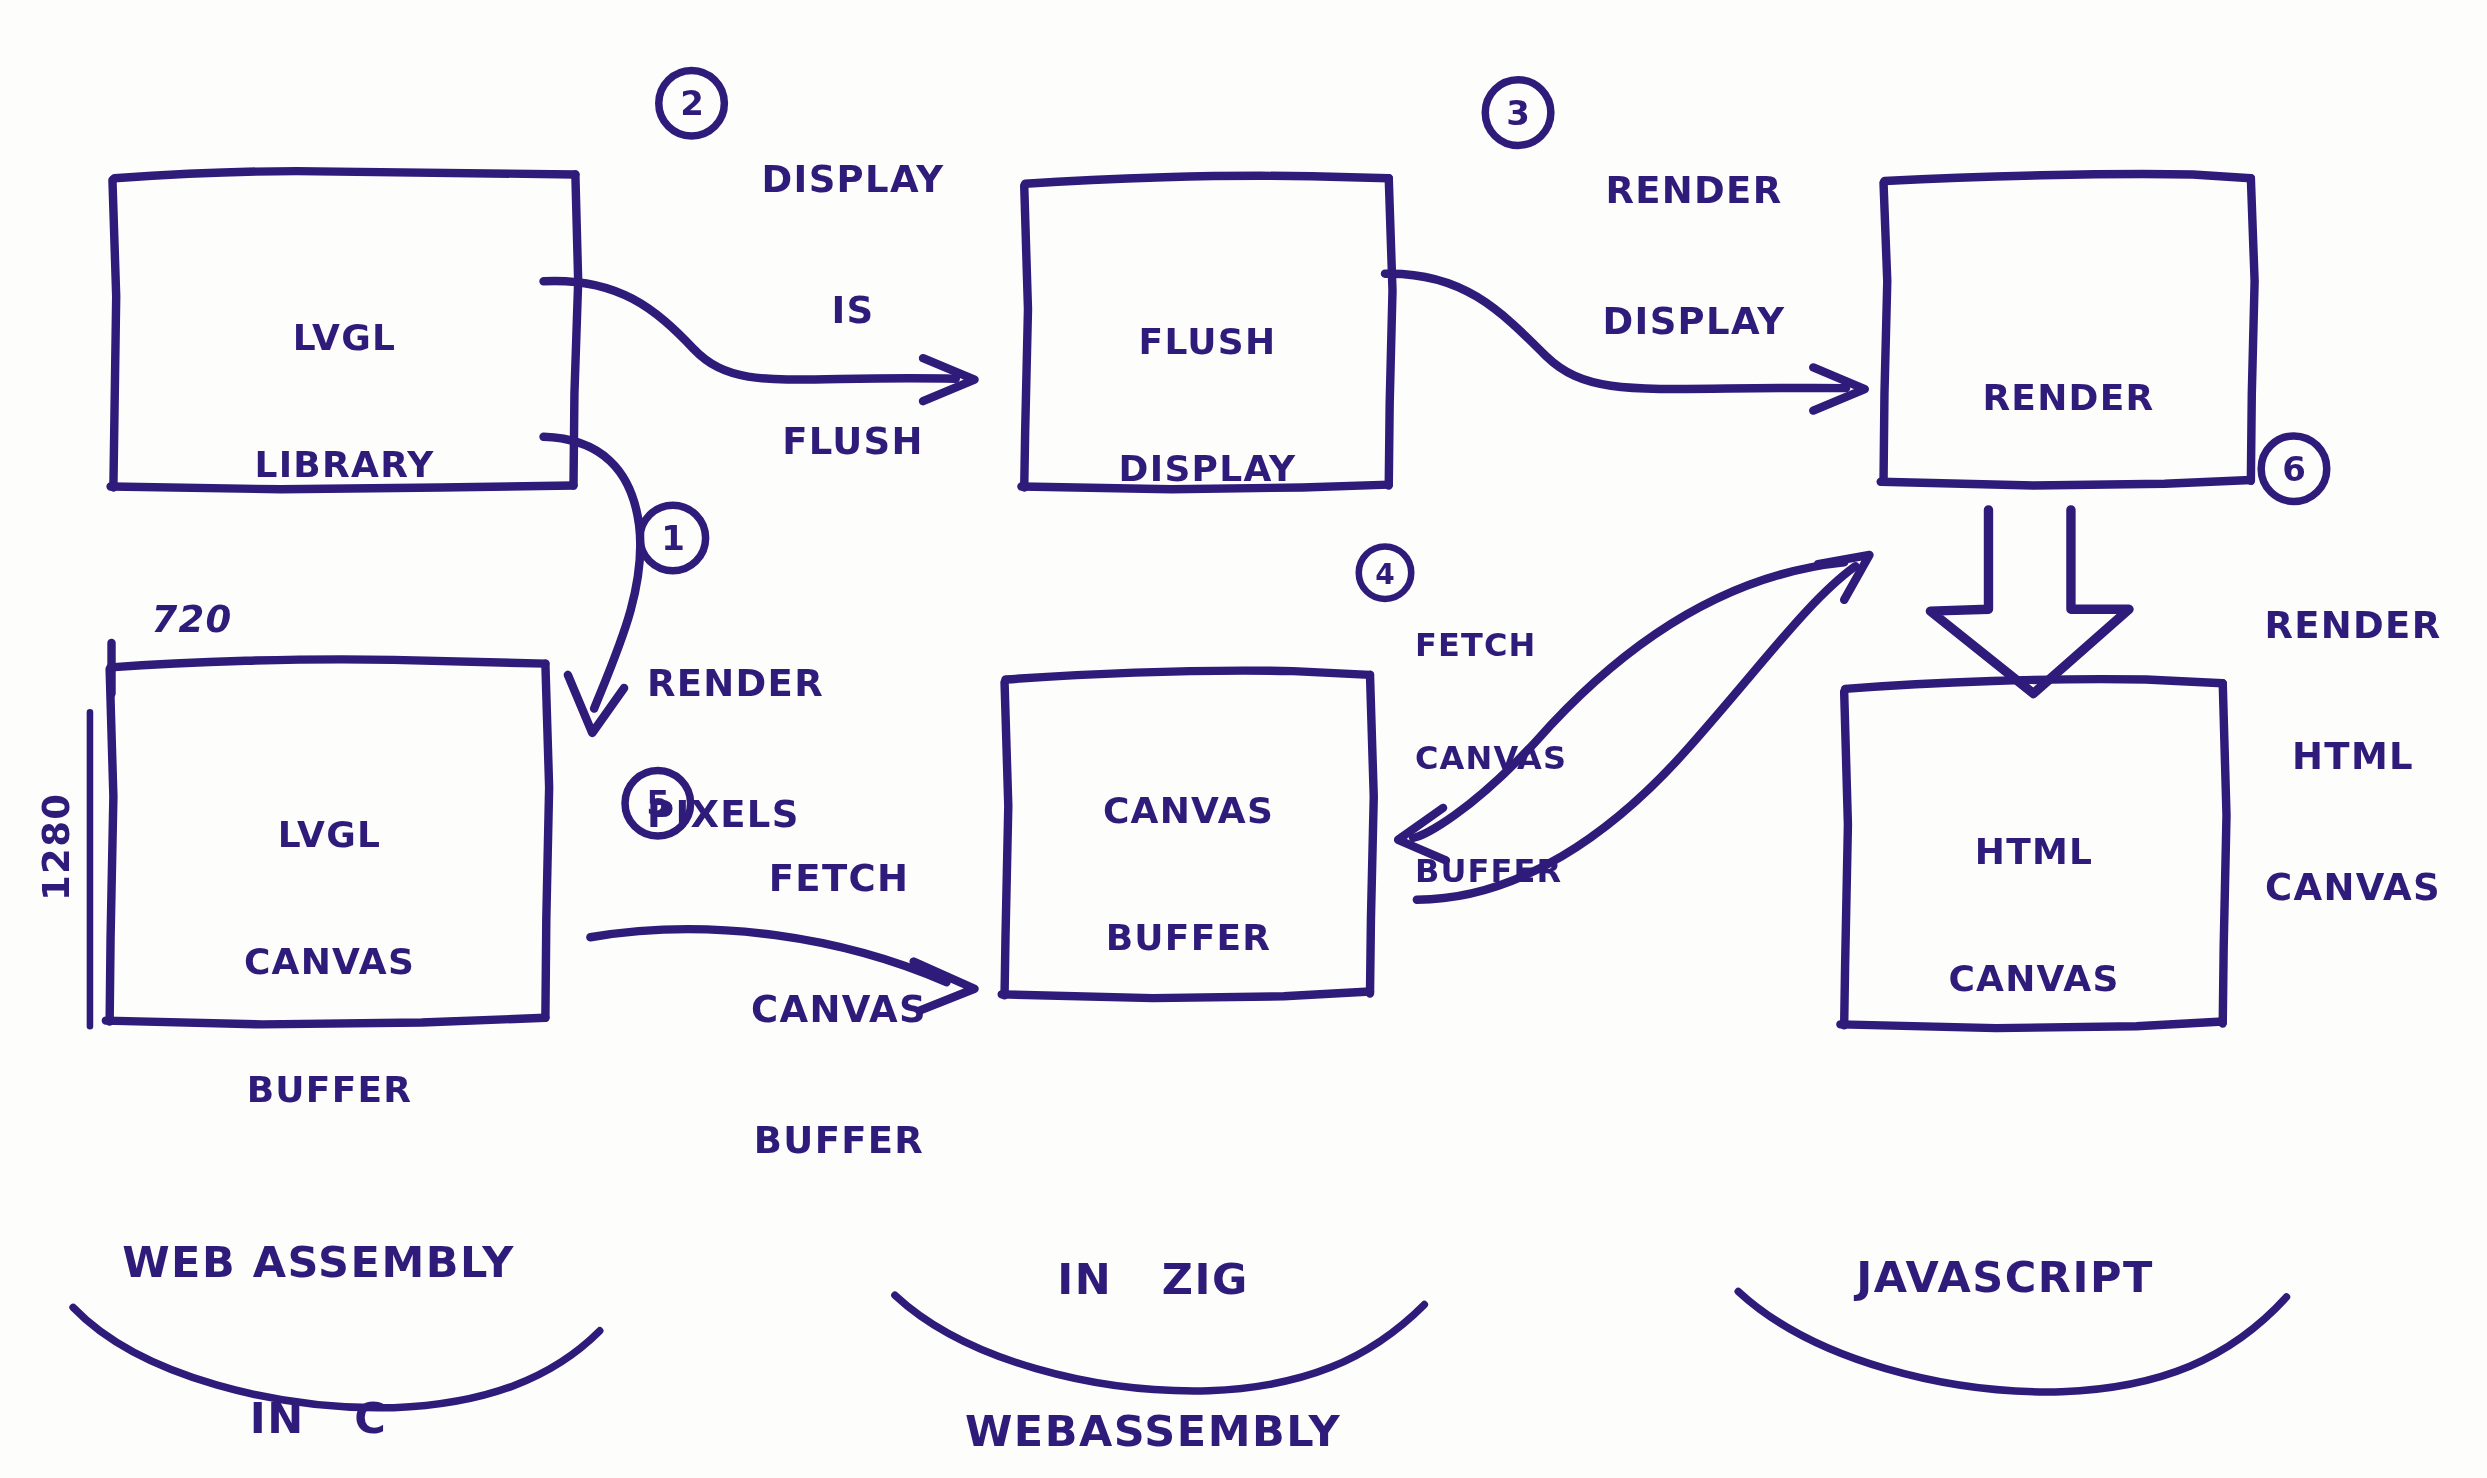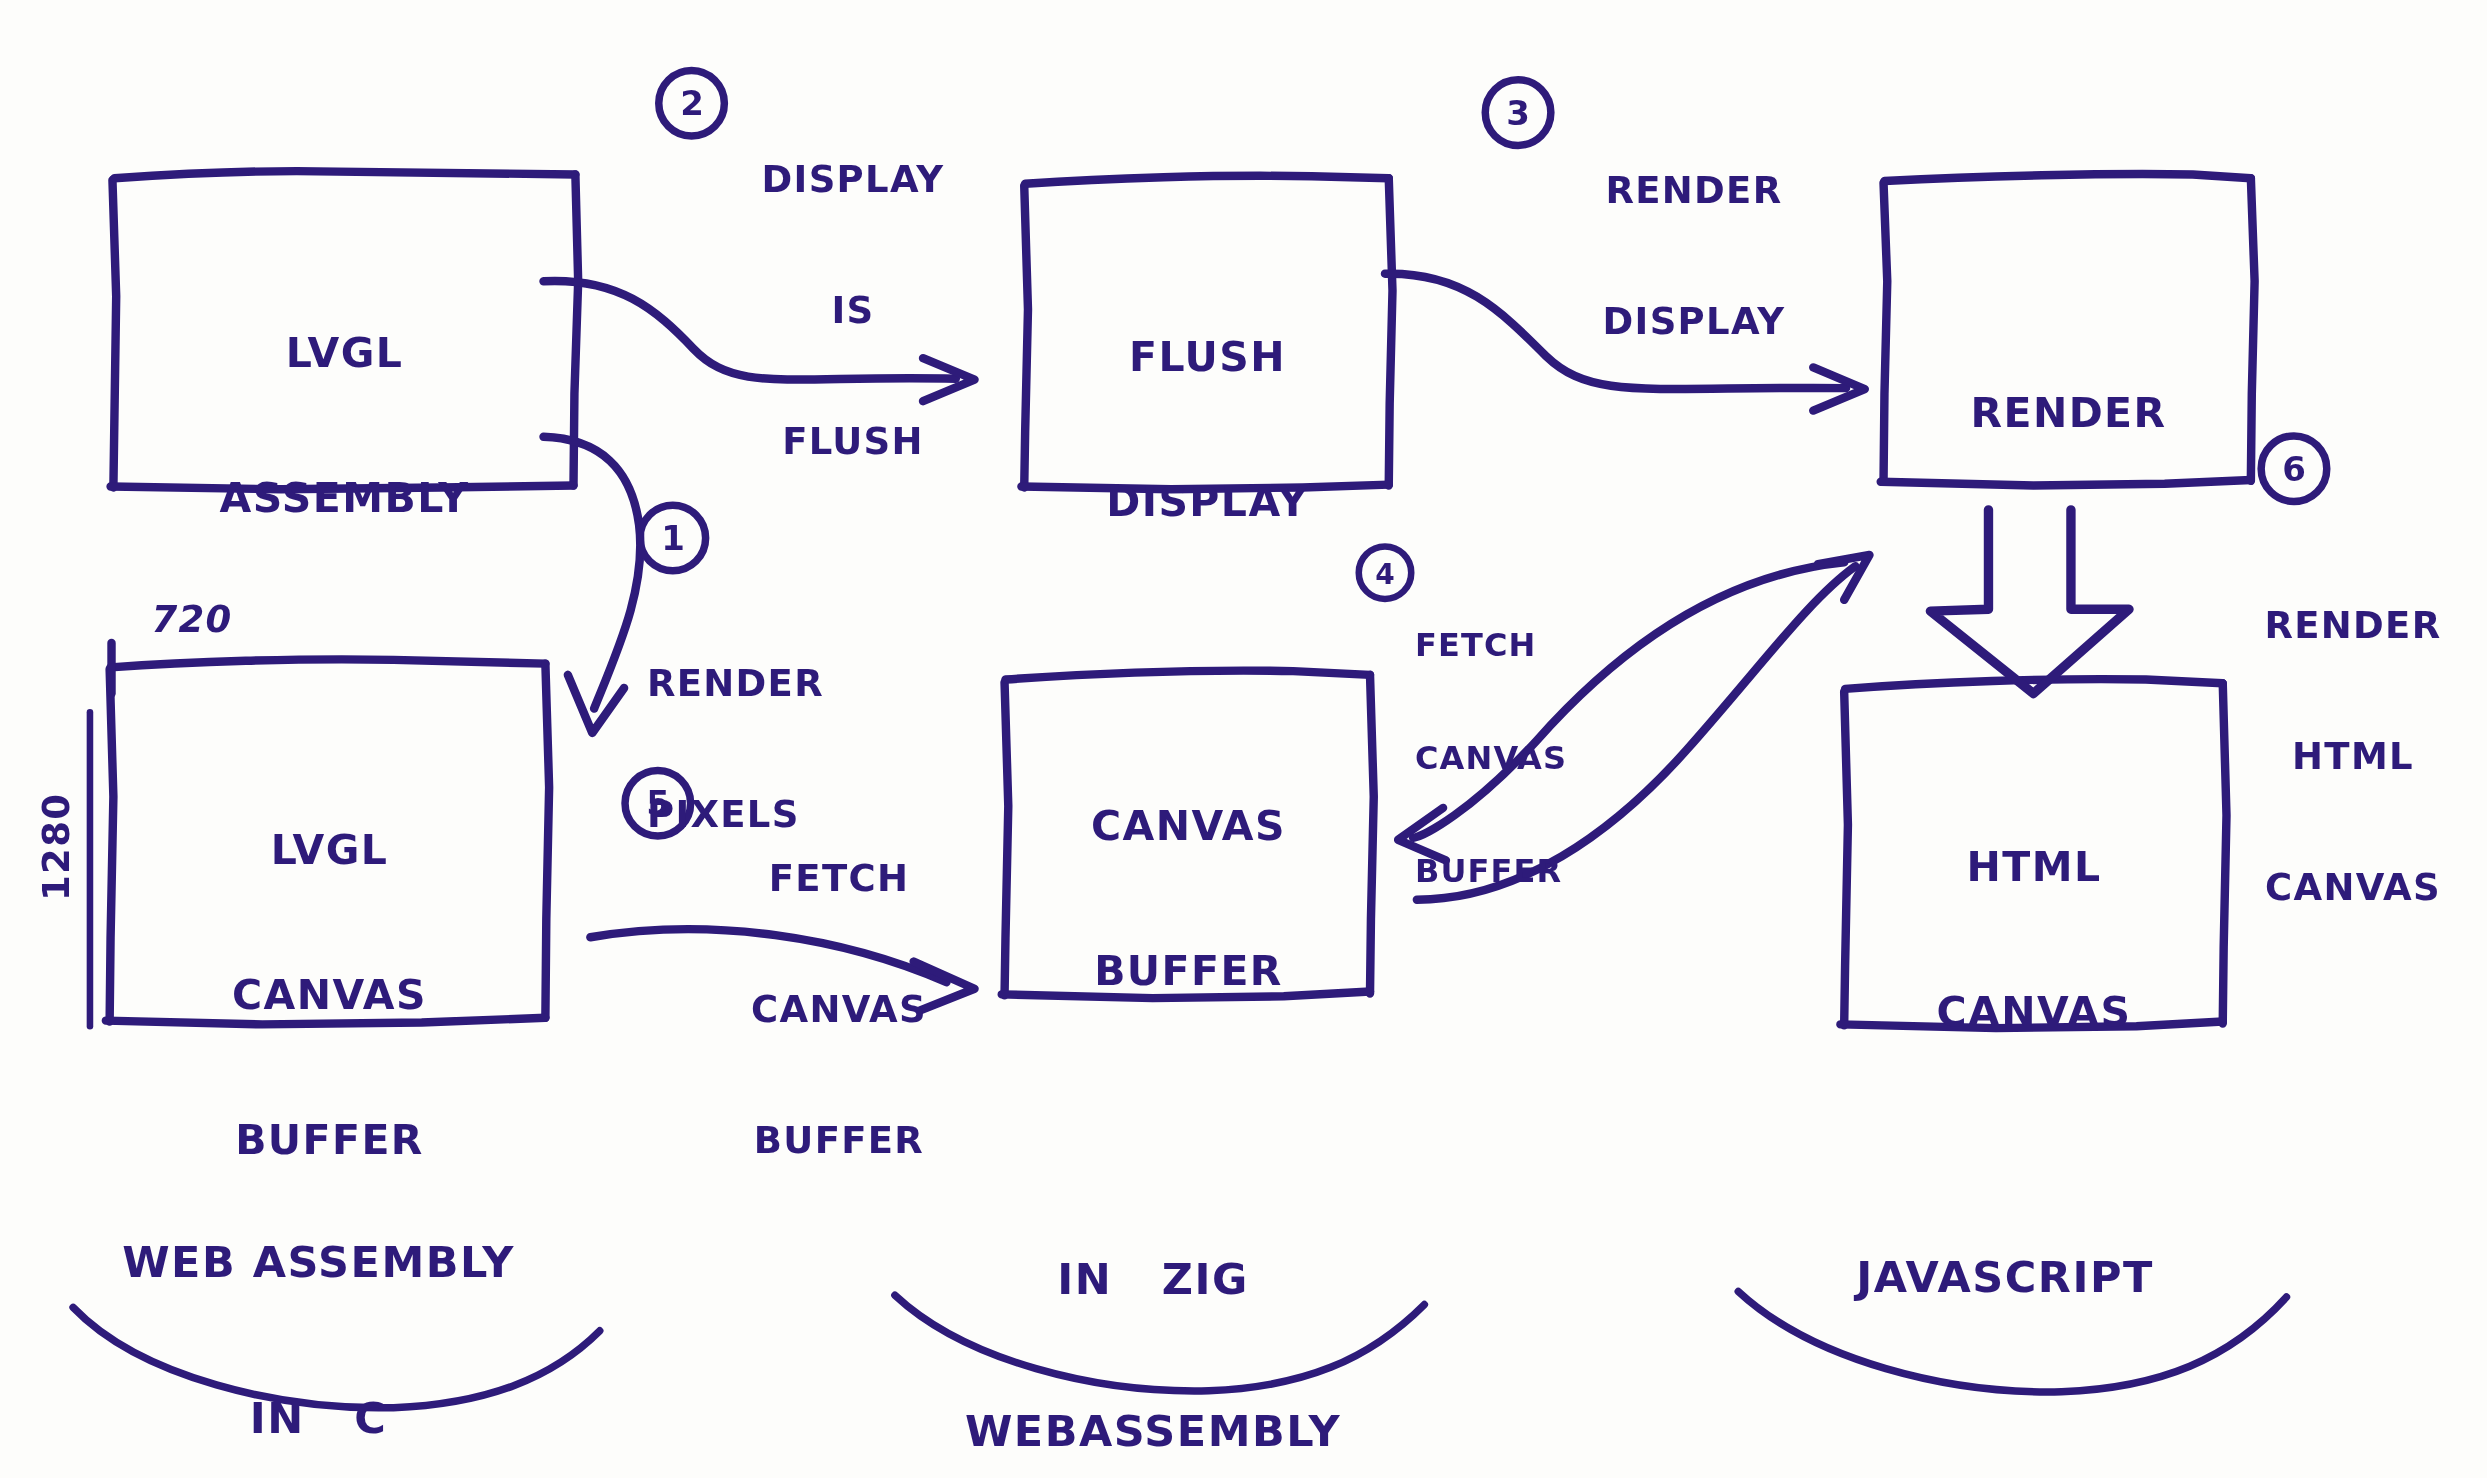--- a/index.html
+++ b/index.html
@@ -1,21 +1,21 @@
 <!DOCTYPE html>
 <html style="font-size:15px"><head>
 <meta charset="utf-8">
 <style>
   html,body{margin:0;padding:0;background:#fdfdfb;}
   body{font-family:"DejaVu Sans",sans-serif;}
   #stage{position:relative;width:2487px;height:1479px;background:#fdfdfb;overflow:hidden;}
   #ink{position:absolute;inset:0;width:2487px;height:1479px;}
   .lbl{position:absolute;color:#2e1b7a;font-family:"DejaVu Sans",sans-serif;font-weight:700;
        letter-spacing:.035em;line-height:1.18;white-space:pre;text-align:center;}
-  .boxtext{font-size:41px;}
+  .boxtext{font-size:36px;}
   .ann{font-size:37px;}
   .annsm{font-size:32px;}
   .dim{font-size:37px;}
   .layer{font-size:43px;}
   .num{position:absolute;color:#2e1b7a;font-family:"DejaVu Sans",sans-serif;
        font-weight:700;font-size:34px;display:flex;align-items:center;justify-content:center;}
   .rot{transform:rotate(-90deg);transform-origin:center center;}
 </style>
 </head>
 <body>
@@ -130,21 +130,21 @@
       </g>
       <g stroke-width="8">
         <circle cx="2448" cy="500" r="35"></circle>
       </g>
 
     </g>
   </svg>
 
   <div class="lbl boxtext" style="left:112px;top:232px;width:465px;">
     <div>LVGL</div>
-    <div>ASSEMBLY</div>
+    <div>LIBRARY</div>
   </div>
 
   <div class="lbl boxtext" style="left:1024px;top:236px;width:367px;">
     <div>FLUSH</div>
     <div>DISPLAY</div>
   </div>
 
   <div class="lbl boxtext" style="left:1884px;top:292px;width:369px;">
     <div>RENDER</div>
   </div>

